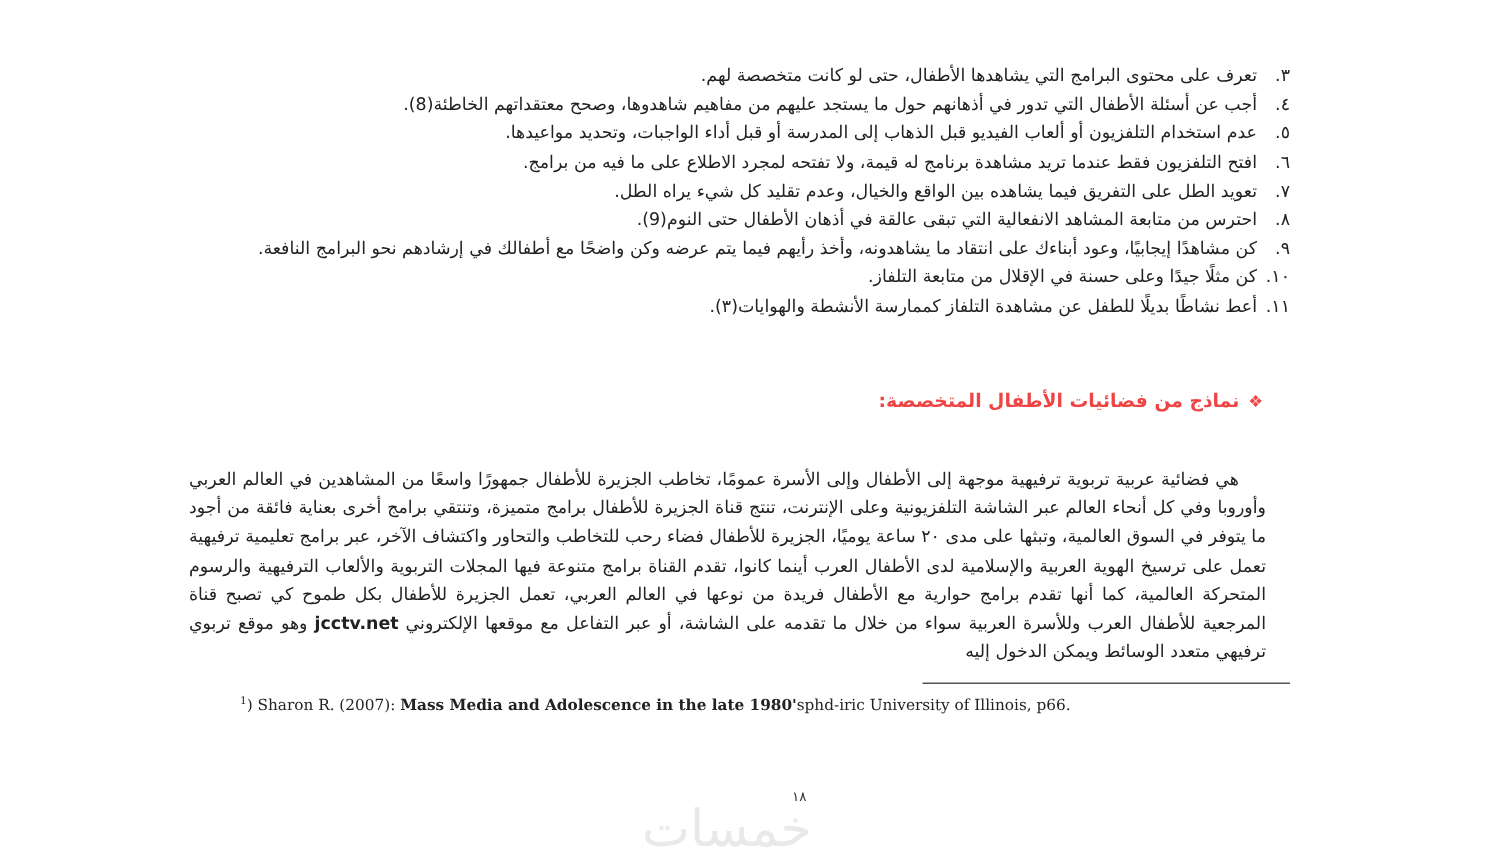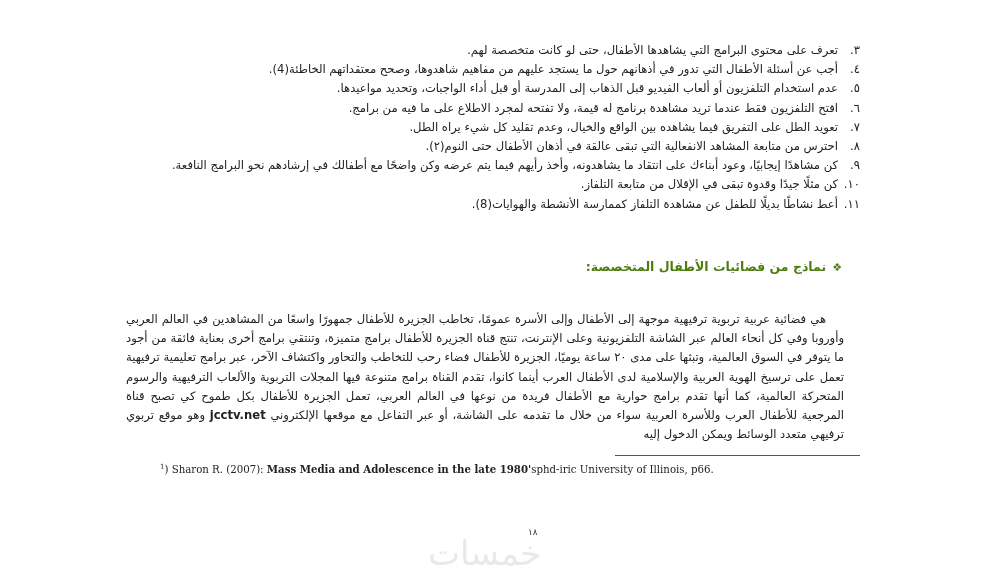--- a/index.html
+++ b/index.html
@@ -54,21 +54,21 @@
     .list li .txt {
       display: block;
     }
     .heading {
       position: absolute;
       right: 18px;
       direction: rtl;
       font-family: "DejaVu Sans", sans-serif;
       font-weight: bold;
       font-size: 12.5px;
-      color: #4d7c0f;
+      color: #ef4444;
       line-height: 20px;
     }
     .h-main { top: 257px; }
     .h-sub { top: 279px; right: 20px; }
     .bullet {
       display: inline-block;
       margin-left: 6px;
       font-size: 11px;
     }
     .para {
@@ -151,49 +151,49 @@
 
 <div class="page">
 
   <ol class="list ar">
     <li>
         <span class="num">٣.</span>
         <span class="txt">تعرف على محتوى البرامج التي يشاهدها الأطفال، حتى لو كانت متخصصة لهم.</span>
       </li>
     <li>
         <span class="num">٤.</span>
-        <span class="txt">أجب عن أسئلة الأطفال التي تدور في أذهانهم حول ما يستجد عليهم من مفاهيم شاهدوها، وصحح معتقداتهم الخاطئة(4).</span>
+        <span class="txt">أجب عن أسئلة الأطفال التي تدور في أذهانهم حول ما يستجد عليهم من مفاهيم شاهدوها، وصحح معتقداتهم الخاطئة(8).</span>
       </li>
     <li>
         <span class="num">٥.</span>
         <span class="txt">عدم استخدام التلفزيون أو ألعاب الفيديو قبل الذهاب إلى المدرسة أو قبل أداء الواجبات، وتحديد مواعيدها.</span>
       </li>
     <li>
         <span class="num">٦.</span>
         <span class="txt">افتح التلفزيون فقط عندما تريد مشاهدة برنامج له قيمة، ولا تفتحه لمجرد الاطلاع على ما فيه من برامج.</span>
       </li>
     <li>
         <span class="num">٧.</span>
         <span class="txt">تعويد الطل على التفريق فيما يشاهده بين الواقع والخيال، وعدم تقليد كل شيء يراه الطل.</span>
       </li>
     <li>
         <span class="num">٨.</span>
-        <span class="txt">احترس من متابعة المشاهد الانفعالية التي تبقى عالقة في أذهان الأطفال حتى النوم(٢).</span>
+        <span class="txt">احترس من متابعة المشاهد الانفعالية التي تبقى عالقة في أذهان الأطفال حتى النوم(9).</span>
       </li>
     <li>
         <span class="num">٩.</span>
         <span class="txt">كن مشاهدًا إيجابيًا، وعود أبناءك على انتقاد ما يشاهدونه، وأخذ رأيهم فيما يتم عرضه وكن واضحًا مع أطفالك في إرشادهم نحو البرامج النافعة.</span>
       </li>
     <li>
         <span class="num">١٠.</span>
-        <span class="txt">كن مثلًا جيدًا وقدوة تبقى في الإقلال من متابعة التلفاز.</span>
+        <span class="txt">كن مثلًا جيدًا وعلى حسنة في الإقلال من متابعة التلفاز.</span>
       </li>
     <li>
         <span class="num">١١.</span>
-        <span class="txt">أعط نشاطًا بديلًا للطفل عن مشاهدة التلفاز كممارسة الأنشطة والهوايات(8).</span>
+        <span class="txt">أعط نشاطًا بديلًا للطفل عن مشاهدة التلفاز كممارسة الأنشطة والهوايات(٣).</span>
       </li>
   </ol>
 
   <div class="heading h-main">
     <span class="bullet">❖</span><span>نماذج من فضائيات الأطفال المتخصصة:</span>
   </div>
 
 
   <p class="para ar"><span>هي فضائية عربية تربوية ترفيهية موجهة إلى الأطفال وإلى الأسرة عمومًا، تخاطب الجزيرة للأطفال جمهورًا واسعًا من المشاهدين في العالم العربي وأوروبا وفي كل أنحاء العالم عبر الشاشة التلفزيونية وعلى الإنترنت، تنتج قناة الجزيرة للأطفال برامج متميزة، وتنتقي برامج أخرى بعناية فائقة من أجود ما يتوفر في السوق العالمية، وتبثها على مدى ٢٠ ساعة يوميًا، الجزيرة للأطفال فضاء رحب للتخاطب والتحاور واكتشاف الآخر، عبر برامج تعليمية ترفيهية تعمل على ترسيخ الهوية العربية والإسلامية لدى الأطفال العرب أينما كانوا، تقدم القناة برامج متنوعة فيها المجلات التربوية والألعاب الترفيهية والرسوم المتحركة العالمية، كما أنها تقدم برامج حوارية مع الأطفال فريدة من نوعها في العالم العربي، تعمل الجزيرة للأطفال بكل طموح كي تصبح قناة المرجعية للأطفال العرب وللأسرة العربية سواء من خلال ما تقدمه على الشاشة، أو عبر التفاعل مع موقعها الإلكتروني</span> <span class="latin">jcctv.net</span> <span>وهو موقع تربوي ترفيهي متعدد الوسائط ويمكن الدخول إليه</span></p>
 

